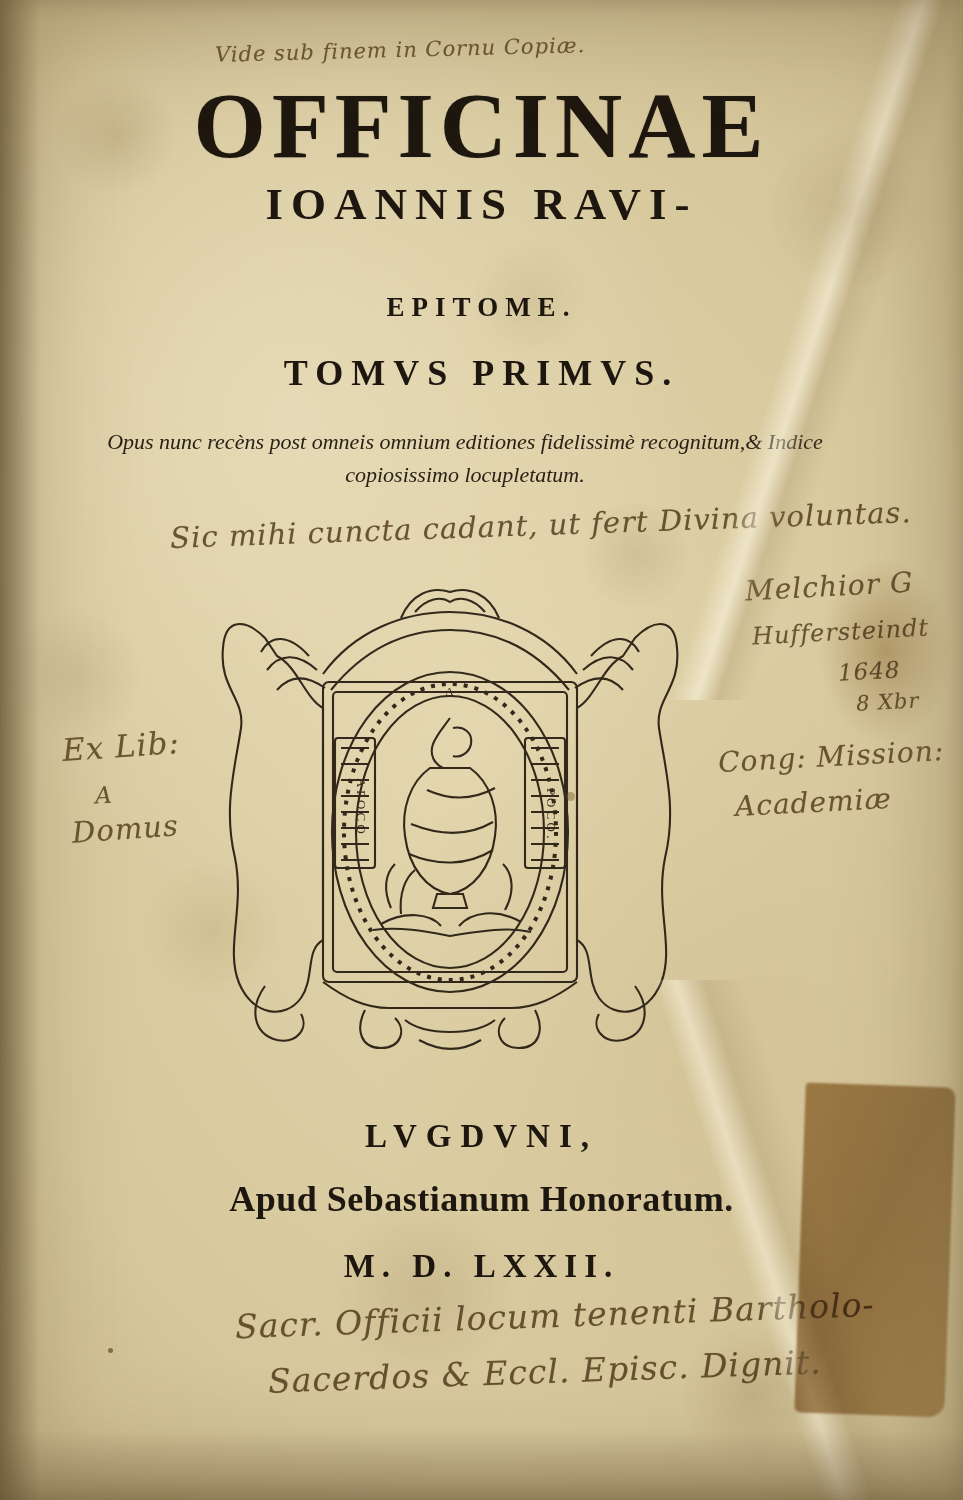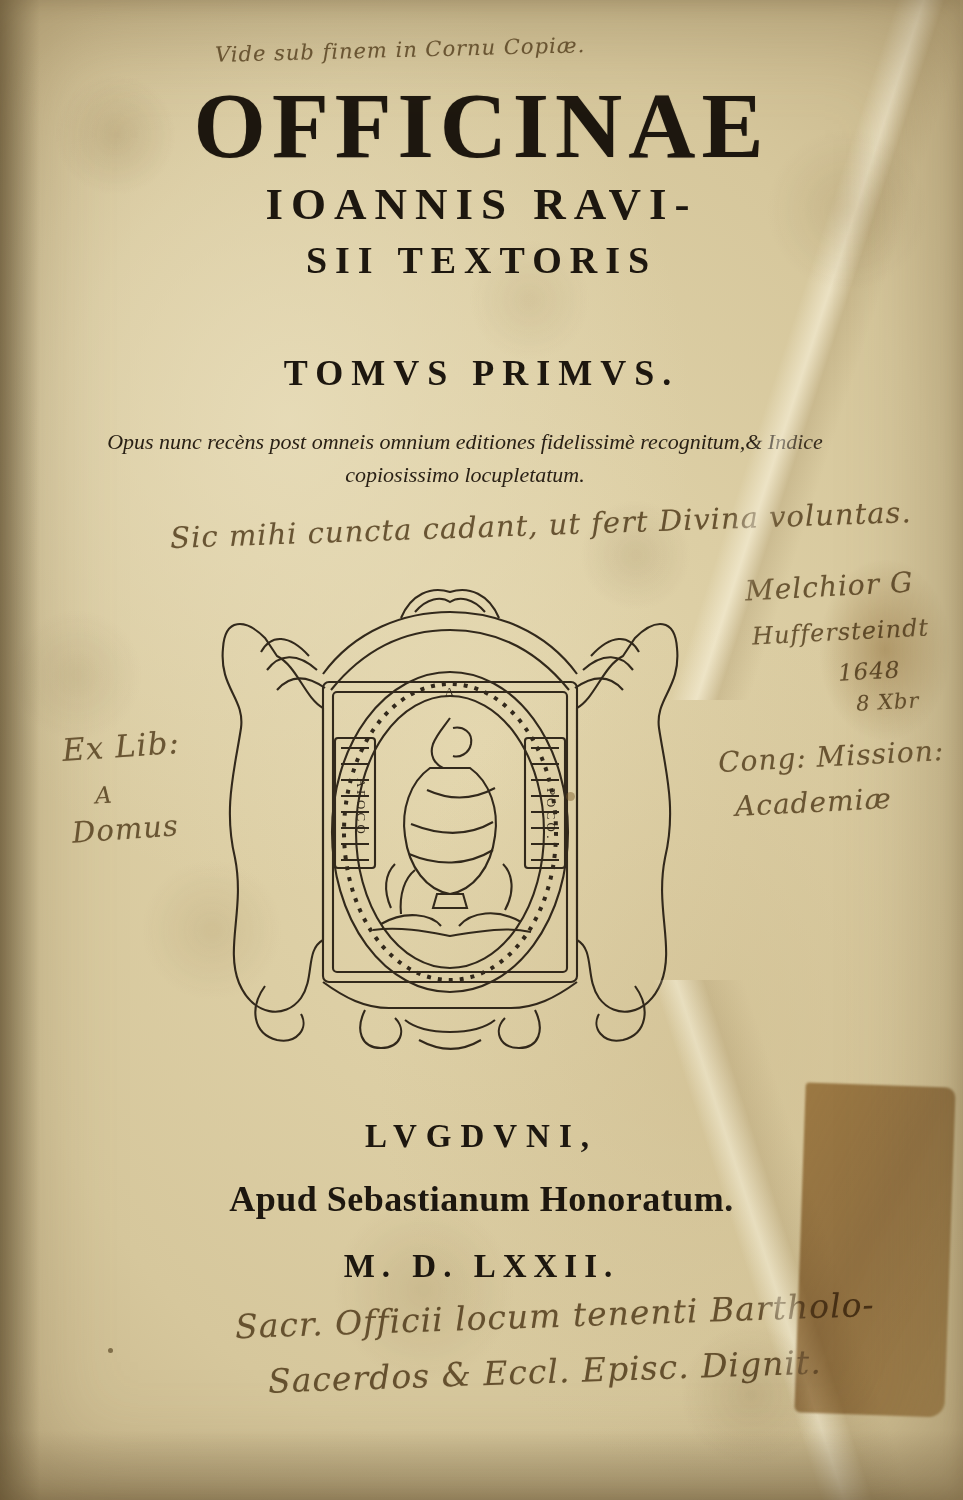--- a/index.html
+++ b/index.html
@@ -144,21 +144,21 @@
 
   .ink-dot { position:absolute; width:5px; height:5px; border-radius:50%; background:#4b3718; opacity:.6; }
 </style>
 </head>
 <body>
 
 <div class="page">
 
   <div class="print title-main">OFFICINAE</div>
   <div class="print title-l2">IOANNIS RAVI-</div>
-  <div class="print title-l3">SII TEXTORIS</div>
+  <div class="print title-l4">EPITOME.</div>
   <div class="print title-l5">TOMVS PRIMVS.</div>
 
   <div class="print subtitle">Opus nunc recèns post omneis omnium editiones fidelissimè recognitum,&amp; Indice copiosissimo locupletatum.</div>
 
   <div class="device">
     <svg viewBox="0 0 490 500" xmlns="http://www.w3.org/2000/svg">
       <g fill="none" stroke="#241b10" stroke-width="2.1">
 
         <path d="M60 60 C40 40 20 40 18 70 C14 110 40 120 36 150 C30 190 18 230 30 280
                  C40 330 20 370 34 405 C48 438 80 442 96 420 C110 400 100 372 118 362

